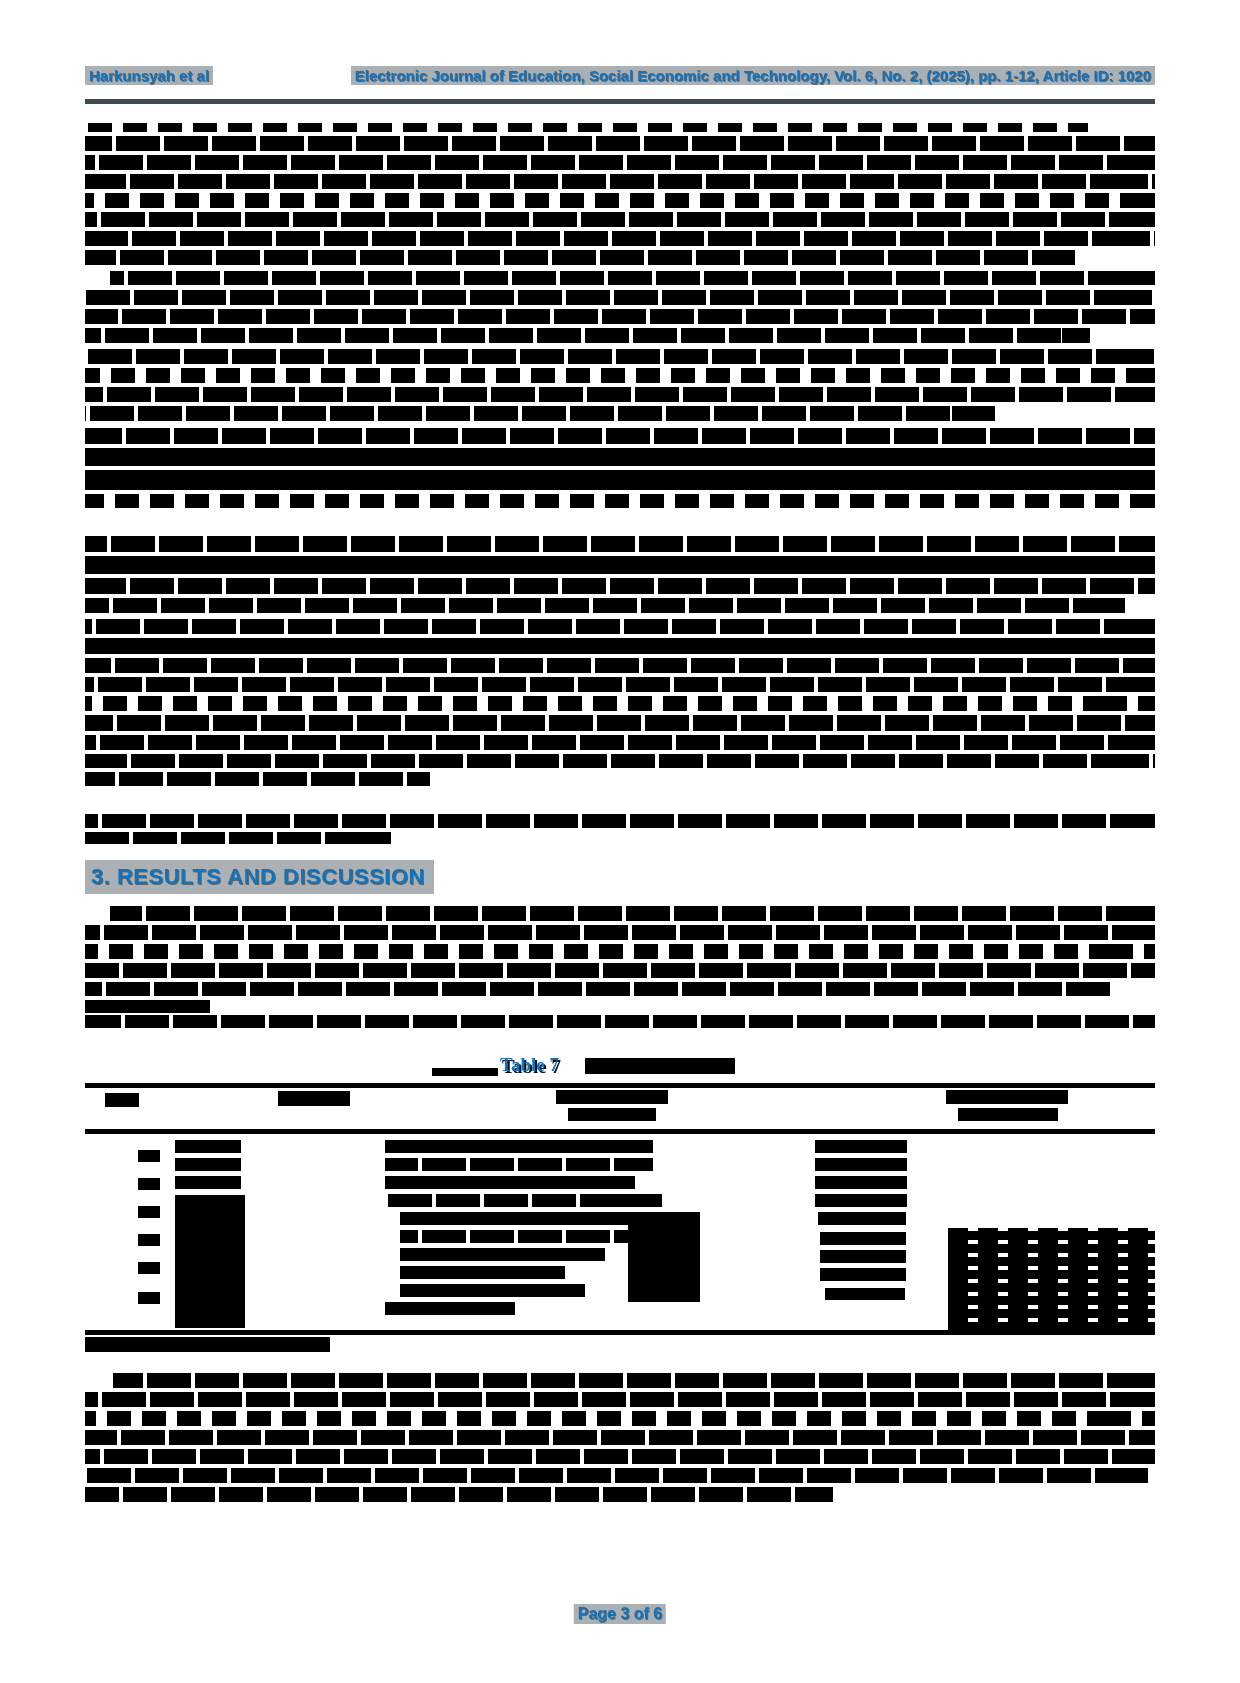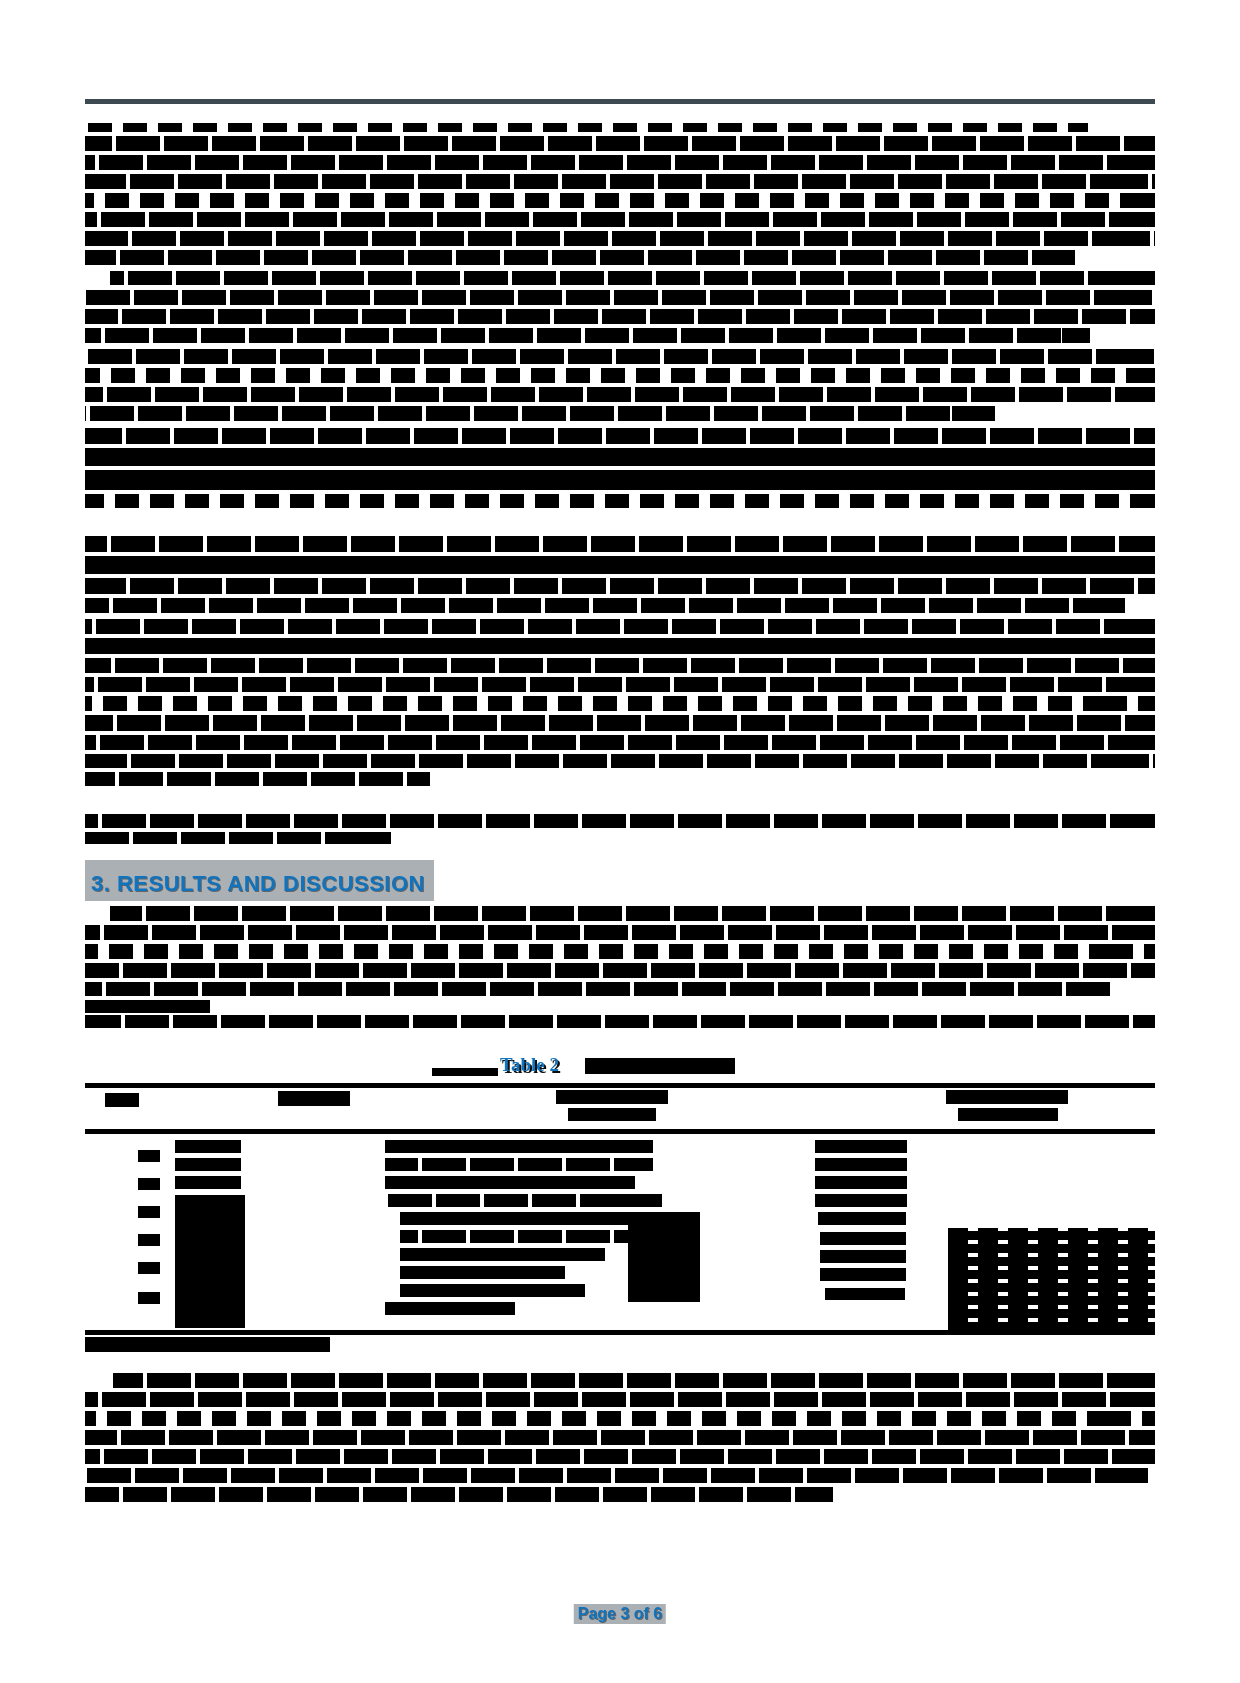--- a/index.html
+++ b/index.html
@@ -26,21 +26,21 @@
   .header-author{font-size:15px;}
   .header-journal{font-size:15px;}
   .header-rule{
     position:absolute;left:85px;top:99px;width:1070px;height:5px;
     background:var(--rule,#3d4a52);
   }
   
   .section-heading{
     position:absolute;left:85px;top:860px;
     font-size:22px;letter-spacing:.5px;
-    padding:11px 9px 4px 6px;
+    padding:4px 9px 4px 6px;
   }
   
   .table-caption-label{
     position:absolute;left:500px;top:1054px;
     font-family:"Liberation Serif", serif;
     font-size:19px;font-weight:700;
     color:var(--accent,#1273bd);
     text-shadow:2px 2px 0 #0d0d0d;
     white-space:nowrap;
   }
@@ -62,20 +62,24 @@
     background:
       repeating-linear-gradient(90deg,#000 0 20px,rgba(0,0,0,0) 20px 30px),
       repeating-linear-gradient(0deg,#000 0 9px,rgba(0,0,0,0) 9px 13px);
   }
 </style>
 </head>
 <body>
 
 <div class="page">
 
+  <div class="header-row">
+    <span class="blue-fringed header-author">Harkunsyah et al</span>
+    <span class="blue-fringed header-journal">Electronic Journal of Education, Social Economic and Technology, Vol. 6, No. 2, (2025), pp. 1-12, Article ID: 1020</span>
+  </div>
   <div class="header-rule"></div>
 
   <div id="redaction-layer">
       <div class="red sparse" style="left: 88px; top: 123px; width: 1000px; height: 9px; background-position: 0px 0px;"></div>
       <div class="red words" style="left: 85px; top: 136px; width: 1070px; height: 15px; background-position: -17px 0px;"></div>
       <div class="red words" style="left: 85px; top: 155px; width: 1070px; height: 15px; background-position: -34px 0px;"></div>
       <div class="red words" style="left: 85px; top: 174px; width: 1070px; height: 15px; background-position: -51px 0px;"></div>
       <div class="red sparse" style="left: 85px; top: 193px; width: 1070px; height: 15px; background-position: -15px 0px;"></div>
       <div class="red words" style="left: 85px; top: 212px; width: 1070px; height: 15px; background-position: -32px 0px;"></div>
       <div class="red words" style="left: 85px; top: 231px; width: 1070px; height: 15px; background-position: -49px 0px;"></div>
@@ -161,17 +165,17 @@
       <div class="red words" style="left: 85px; top: 1392px; width: 1070px; height: 15px; background-position: -31px 0px;"></div>
       <div class="red sparse" style="left: 85px; top: 1411px; width: 1070px; height: 15px; background-position: -48px 0px;"></div>
       <div class="red words" style="left: 85px; top: 1430px; width: 1070px; height: 15px; background-position: -12px 0px;"></div>
       <div class="red words" style="left: 85px; top: 1449px; width: 1070px; height: 15px; background-position: -29px 0px;"></div>
       <div class="red words" style="left: 85px; top: 1468px; width: 1065px; height: 15px; background-position: -46px 0px;"></div>
       <div class="red words" style="left: 85px; top: 1487px; width: 748px; height: 15px; background-position: -10px 0px;"></div>
     </div>
 
   <div class="blue-fringed section-heading">3. RESULTS AND DISCUSSION</div>
 
-  <span class="table-caption-label">Table 2</span>
+  <span class="table-caption-label">Table 7</span>
 
   <div class="blue-fringed footer-page">Page 3 of 6</div>
 
 </div>
 
 </body></html>

